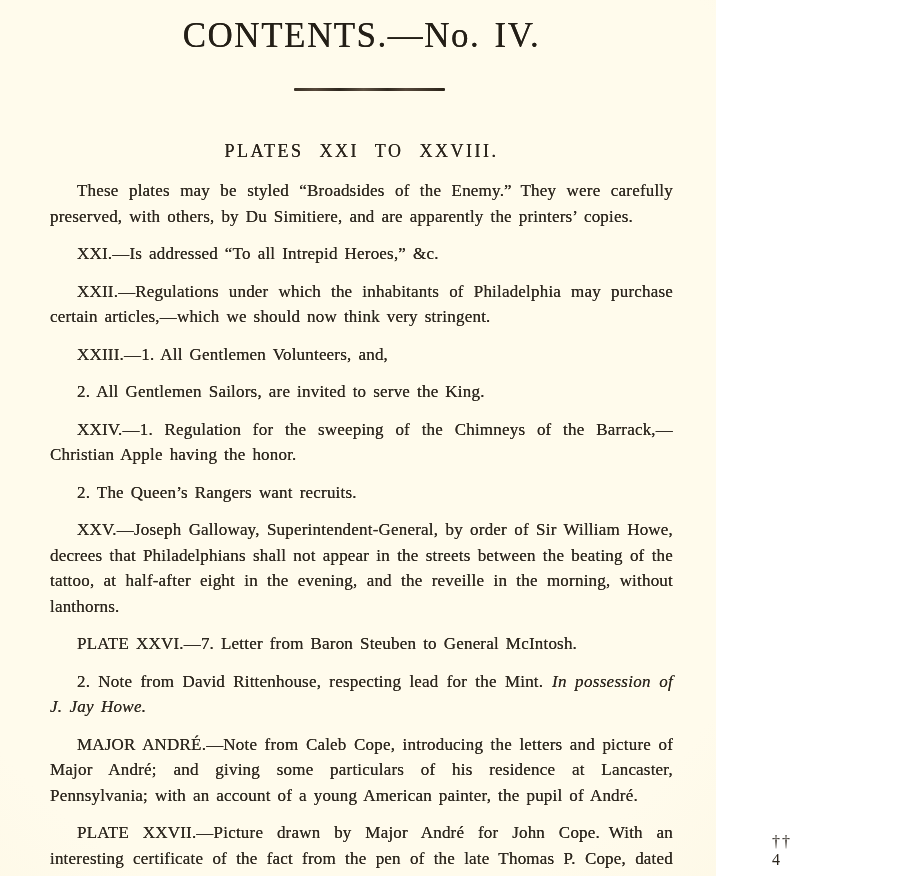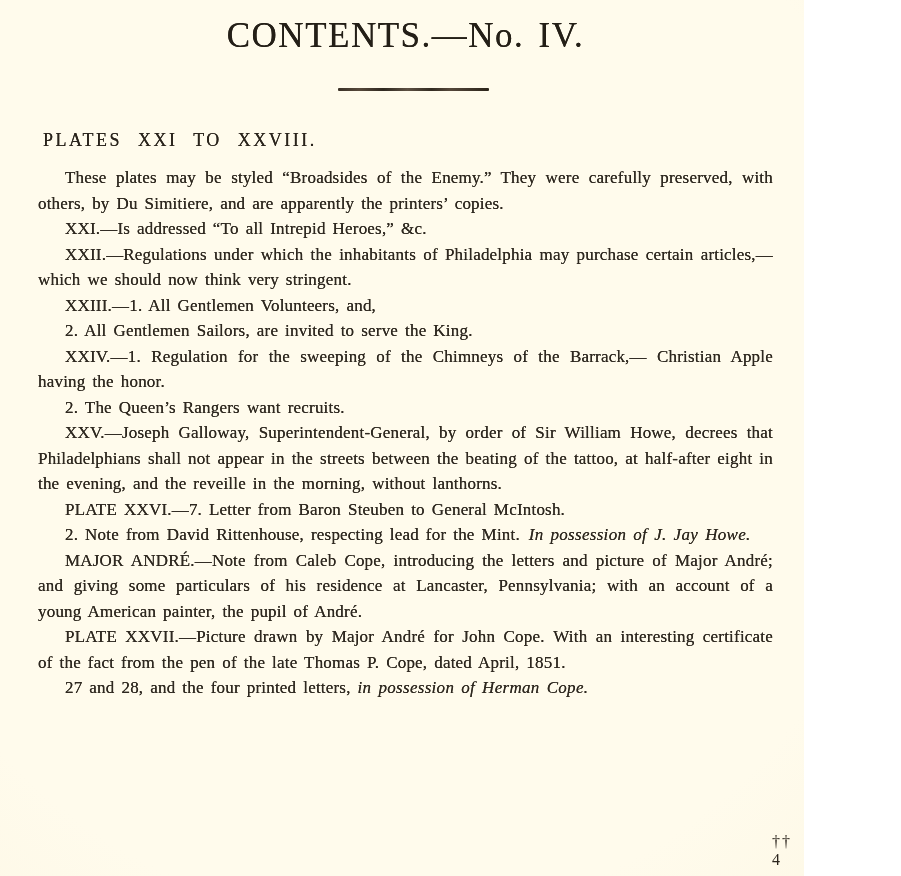--- a/index.html
+++ b/index.html
@@ -7,21 +7,21 @@
     padding: 0;
   }
   body {
     width: 901px;
     height: 876px;
     overflow: hidden;
     font-family: "Liberation Serif", serif;
   }
   .page {
     position: relative;
-    width: 804px;
+    width: 716px;
     height: 876px;
     box-sizing: border-box;
     background:
       radial-gradient(ellipse 120% 115% at 48% 42%, #fffbec 55%, #fbf5e0 88%, #f6eed4 100%);
     color: #2e2820;
     padding: 0 31px 0 38px;
   }
   .title {
     margin: 0;
     padding-top: 16px;
@@ -38,35 +38,35 @@
     height: 3px;
     margin: 32px auto 0 auto;
     background:
       linear-gradient(90deg,
         #3a3126 0%, #56483a 14%, #2f281f 30%, #5d5042 46%,
         #332b21 62%, #55473a 74%, #2b2419 100%);
     border-radius: 1px;
     transform: translateX(8px);
   }
   .subheading {
-    margin: 5px;
+    margin: 16px;
     padding-top: 34px;
-    text-align: left;
+    text-align: center;
     font-size: 18px;
     font-weight: normal;
     letter-spacing: 2.5px;
     word-spacing: 9px;
     color: #2a241c;
     text-shadow: 0 0 0.4px #2a241c;
   }
   .body-text {
     margin-top: 14px;
   }
   .par {
-    margin: 0;
+    margin: 12px;
     font-size: 17px;
     line-height: 25.5px;
     text-indent: 27px;
     text-align: justify;
     word-spacing: 2.5px;
     letter-spacing: 0.2px;
     color: #2e2820;
     text-shadow: 0 0 0.3px #353025;
   }
   .par em {

